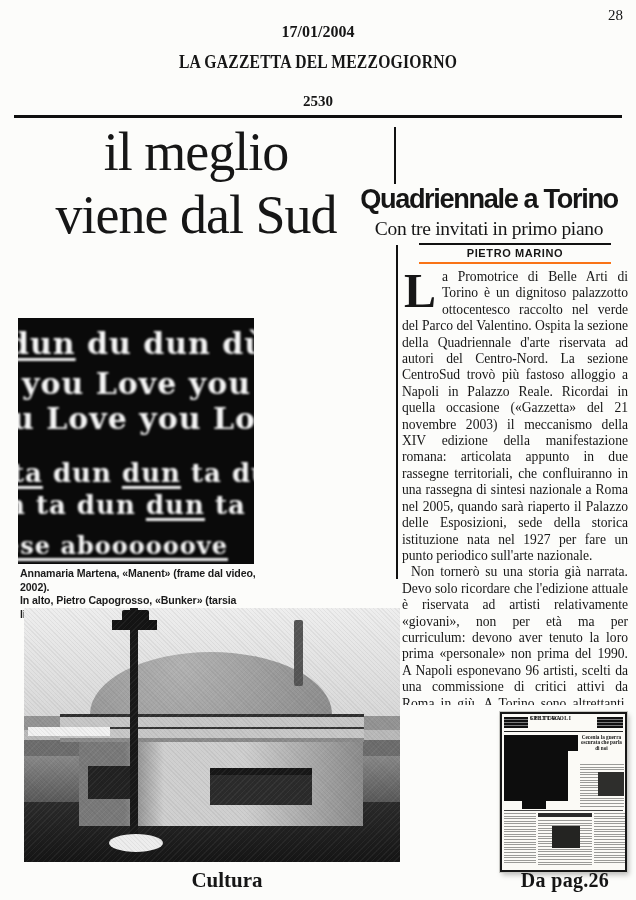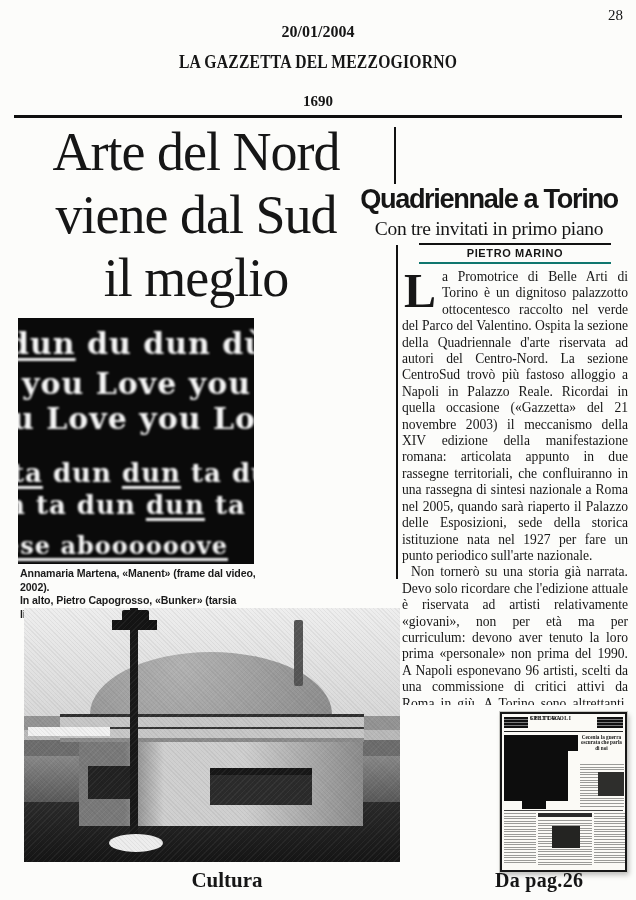--- a/index.html
+++ b/index.html
@@ -18,21 +18,21 @@
   
   .headline { position:absolute; left:18px; top:121px; width:356px; text-align:center; font-size:54px; line-height:63px; letter-spacing:-1px; }
   .vline-a { position:absolute; left:394px; top:127px; width:2px; height:57px; background:#111; }
   .vline-b { position:absolute; left:396px; top:245px; width:2px; height:334px; background:#111; }
   
   .subhead { position:absolute; left:350px; top:183px; width:278px; text-align:center; }
   .subhead-title { font-family:"Liberation Sans", sans-serif; font-weight:bold; font-size:28px; letter-spacing:-1.4px; white-space:nowrap; transform:scale(.97,1.02); }
   .subhead-deck { font-size:19.5px; margin-top:3px; white-space:nowrap; letter-spacing:-.3px; }
   
   .article { position:absolute; left:402px; top:243px; width:226px; height:462px; overflow:hidden; }
-  .byline { width:192px; margin:0 auto; text-align:center; font-family:"Liberation Sans", sans-serif; font-weight:bold; font-size:11px; letter-spacing:.6px; padding:2px 0 3px; border-top:2px solid #111; border-bottom:2px solid #0f766e; }
+  .byline { width:192px; margin:0 auto; text-align:center; font-family:"Liberation Sans", sans-serif; font-weight:bold; font-size:11px; letter-spacing:.6px; padding:2px 0 3px; border-top:2px solid #111; border-bottom:2px solid #f97316; }
   .article-body { margin-top:5px; font-size:13.6px; line-height:16.4px; text-align:justify; }
   .drop-cap { float:left; font-size:48px; line-height:38px; font-weight:bold; margin:3px 6px 0 2px; }
   .article-body p + p { text-indent:9px; }
   
   .standfirst { position:absolute; left:250px; top:317px; width:144px; text-align:center; font-style:italic; font-size:17px; line-height:21.6px; letter-spacing:-.2px; }
   
   .video { position:absolute; left:18px; top:318px; width:236px; height:246px; background:#0a0a0a; overflow:hidden; color:#f4f4f4; font-family:"DejaVu Serif", serif; font-weight:bold; }
   .vline { white-space:pre; filter:blur(1.2px); letter-spacing:1px; line-height:1.08; }
   .vline .vu { text-decoration:underline; text-underline-offset:4px; text-decoration-thickness:3px; }
   .vline:nth-child(1){ margin:10px 0 0 -10px; }
@@ -64,21 +64,21 @@
   .bk-win-r { left:186px; top:160px; width:102px; height:37px; background:#2c2b27; box-shadow:inset 0 7px 0 rgba(0,0,0,.45); }
   .bk-pole { left:106px; top:0; width:8px; height:238px; background:#181816; }
   .bk-cross-arm { left:88px; top:12px; width:45px; height:10px; background:#141412; }
   .bk-cross-head { left:98px; top:2px; width:27px; height:12px; background:#141412; border-radius:2px; }
   .bk-blob { left:85px; top:226px; width:54px; height:18px; background:#eeede7; border-radius:50%; }
   .bk-tex { left:0; top:0; right:0; bottom:0;
     background-image:repeating-linear-gradient(45deg, rgba(0,0,0,.05) 0 1px, transparent 1px 3px),
                      repeating-linear-gradient(-45deg, rgba(255,255,255,.05) 0 1px, transparent 1px 4px); }
   
   .section-label { position:absolute; left:127px; top:868px; width:200px; text-align:center; font-size:21px; font-weight:bold; }
-  .from-page { position:absolute; left:495px; top:869px; width:140px; text-align:left; font-size:20px; font-weight:bold; letter-spacing:.3px; }
+  .from-page { position:absolute; left:495px; top:869px; width:140px; text-align:center; font-size:20px; font-weight:bold; letter-spacing:.3px; }
   
   .thumb { position:absolute; left:500px; top:712px; width:127px; height:160px; background:#fbfaf6; border:2px solid #171717; box-shadow:0 0 0 1px #c9c9c5, 2px 3px 5px rgba(0,0,0,.25); }
   .thumb * { position:absolute; }
   .t-logo-l { left:2px; top:3px; width:24px; height:11px; background:repeating-linear-gradient(#111 0 2px,#7c7c7c 2px 3px); }
   .t-logo-r { right:2px; top:3px; width:26px; height:11px; background:repeating-linear-gradient(#111 0 2px,#7c7c7c 2px 3px); }
   .t-title { left:28px; top:2px; width:94px; font-size:8px; line-height:8px; font-weight:bold; text-align:center; letter-spacing:1px; transform:scale(.68); transform-origin:left top; white-space:nowrap; }
   .t-title span { display:block; }
   .t-rule { left:2px; top:17px; right:2px; height:1px; background:#222; }
   .t-b1 { left:2px; top:21px; width:74px; height:16px; background:#0d0d0d; }
   .t-b2 { left:2px; top:37px; width:64px; height:50px; background:#0d0d0d; }
@@ -93,29 +93,28 @@
   .t-l3 { left:36px; top:106px; width:54px; height:45px; }
   .t-photo2 { left:50px; top:112px; width:28px; height:22px; background:#242422; }
   .t-l4 { left:92px; top:99px; width:31px; height:52px; }
 </style>
 </head>
 <body>
 
 <div class="page">
 
   <div class="page-num">28</div>
-  <div class="issue-date">20/01/2004</div>
+  <div class="issue-date">17/01/2004</div>
   <div class="masthead">LA GAZZETTA DEL MEZZOGIORNO</div>
-  <div class="edition">1690</div>
+  <div class="edition">2530</div>
   <div class="top-rule"></div>
 
   <div class="headline">
-    <div>Arte del Nord</div>
+    <div>il meglio</div>
     <div>viene dal Sud</div>
-    <div>il meglio</div>
   </div>
   <div class="vline-a"></div>
   <div class="vline-b"></div>
 
   <div class="subhead">
     <div class="subhead-title">Quadriennale a Torino</div>
     <div class="subhead-deck">Con tre invitati in primo piano</div>
   </div>
 
   <div class="article">

